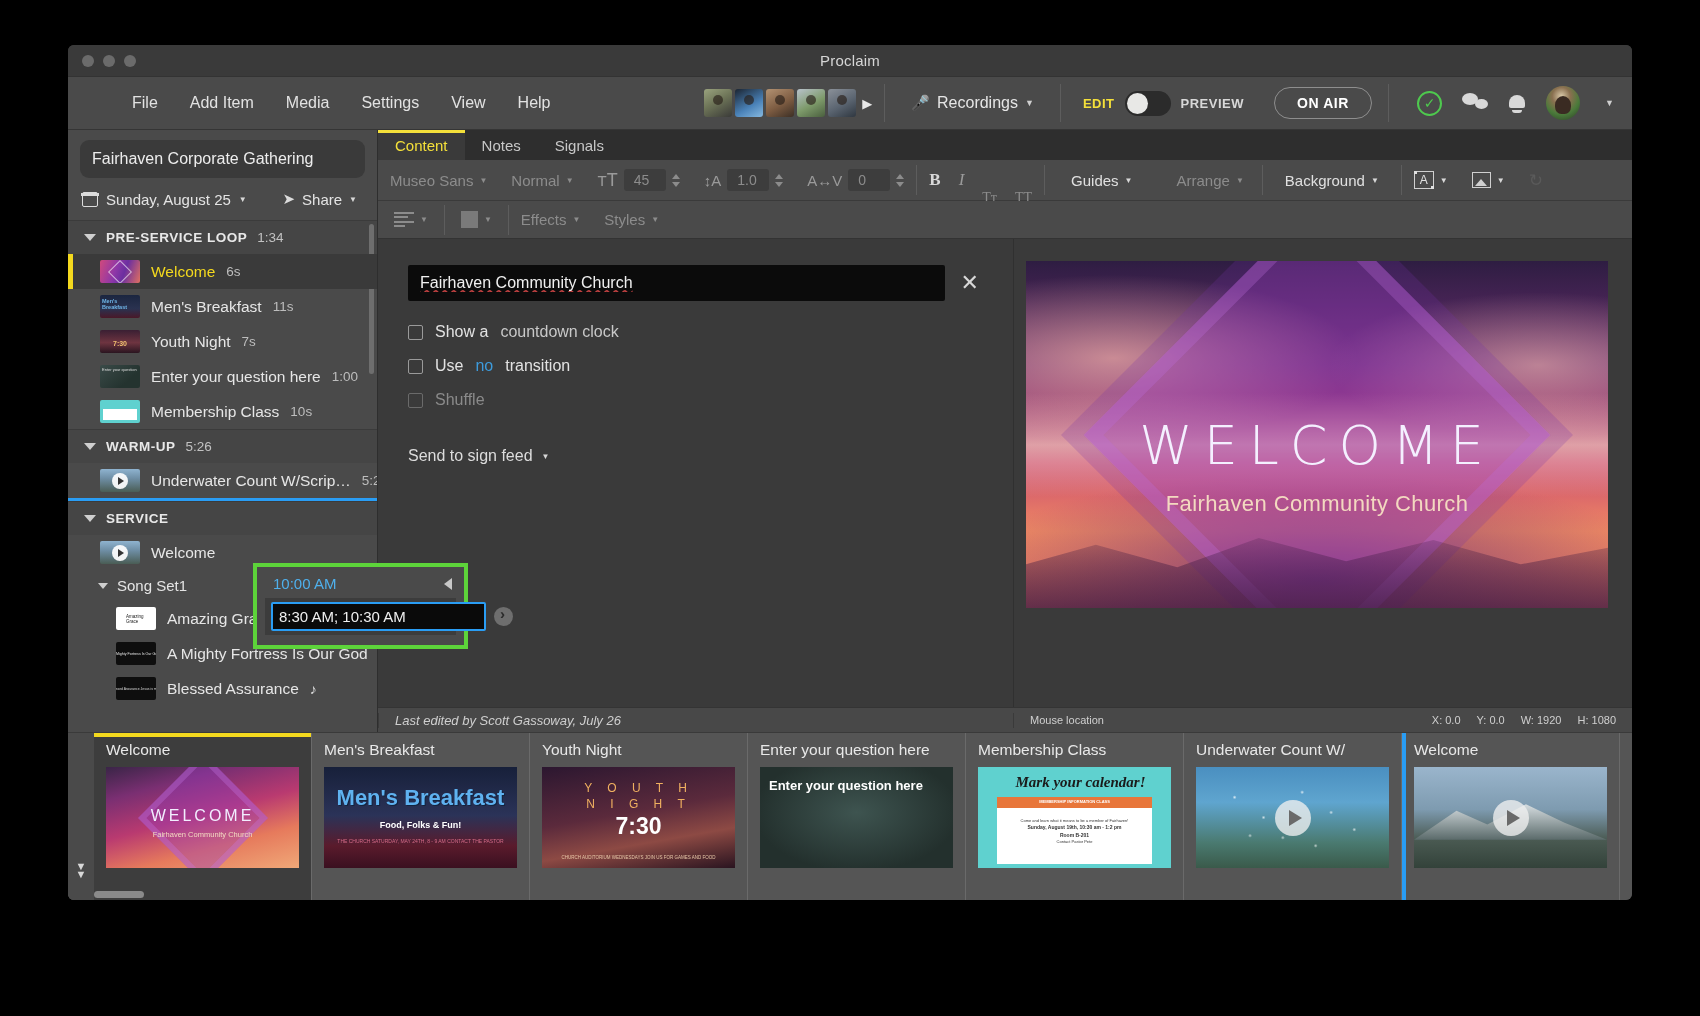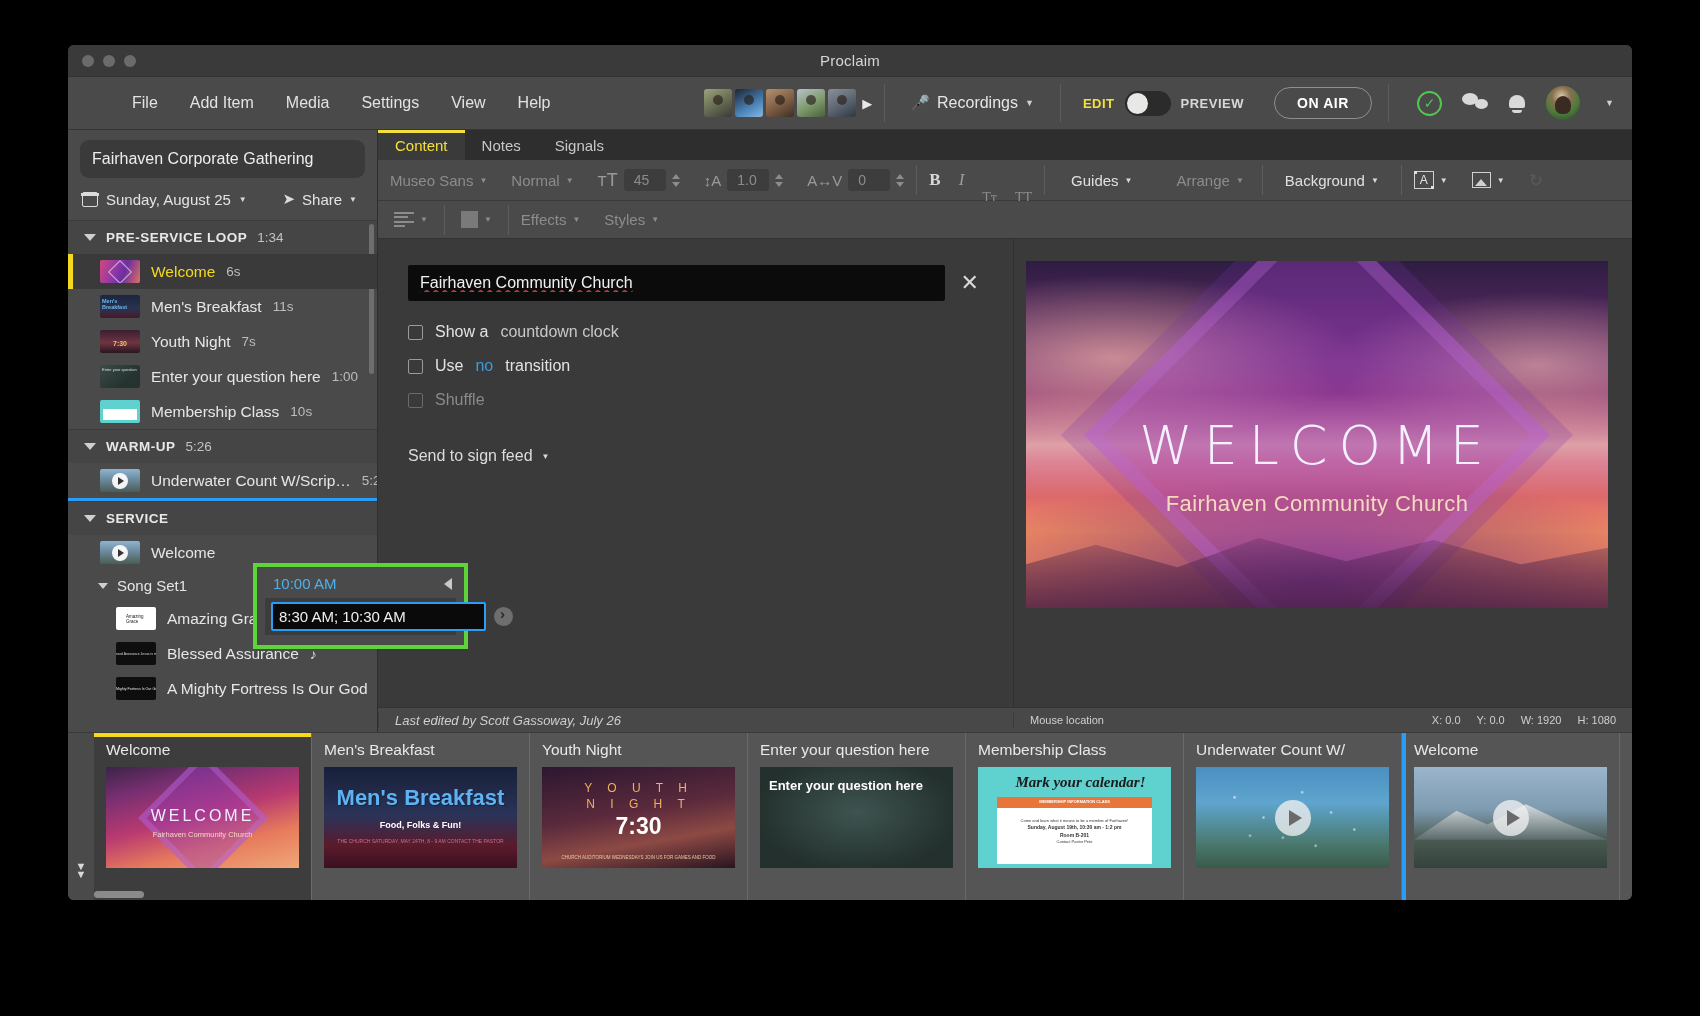--- a/index.html
+++ b/index.html
@@ -662,28 +662,28 @@
         <div class="subgrp">
           <span class="tri-sm"></span>
           <span class="subgrp-name">Song Set1</span>
         </div>
         <div class="item song-item">
           <span class="thumb th-song-w"></span>
           <span class="it-label">Amazing Grace</span>
           <span class="note-ico">♪</span>
         </div>
         <div class="item song-item">
+          <span class="thumb th-song-b"></span>
+          <span class="it-label">A Mighty Fortress Is Our God</span>
+
+        </div>
+        <div class="item song-item">
           <span class="thumb th-song-b2"></span>
           <span class="it-label">Blessed Assurance</span>
           <span class="note-ico">♪</span>
-        </div>
-        <div class="item song-item">
-          <span class="thumb th-song-b"></span>
-          <span class="it-label">A Mighty Fortress Is Our God</span>
-
         </div>
       </div>
     </div>
 
     <div class="main">
       <div class="tabs">
         <div class="tab active">Content</div>
         <div class="tab">Notes</div>
         <div class="tab">Signals</div>
       </div>

